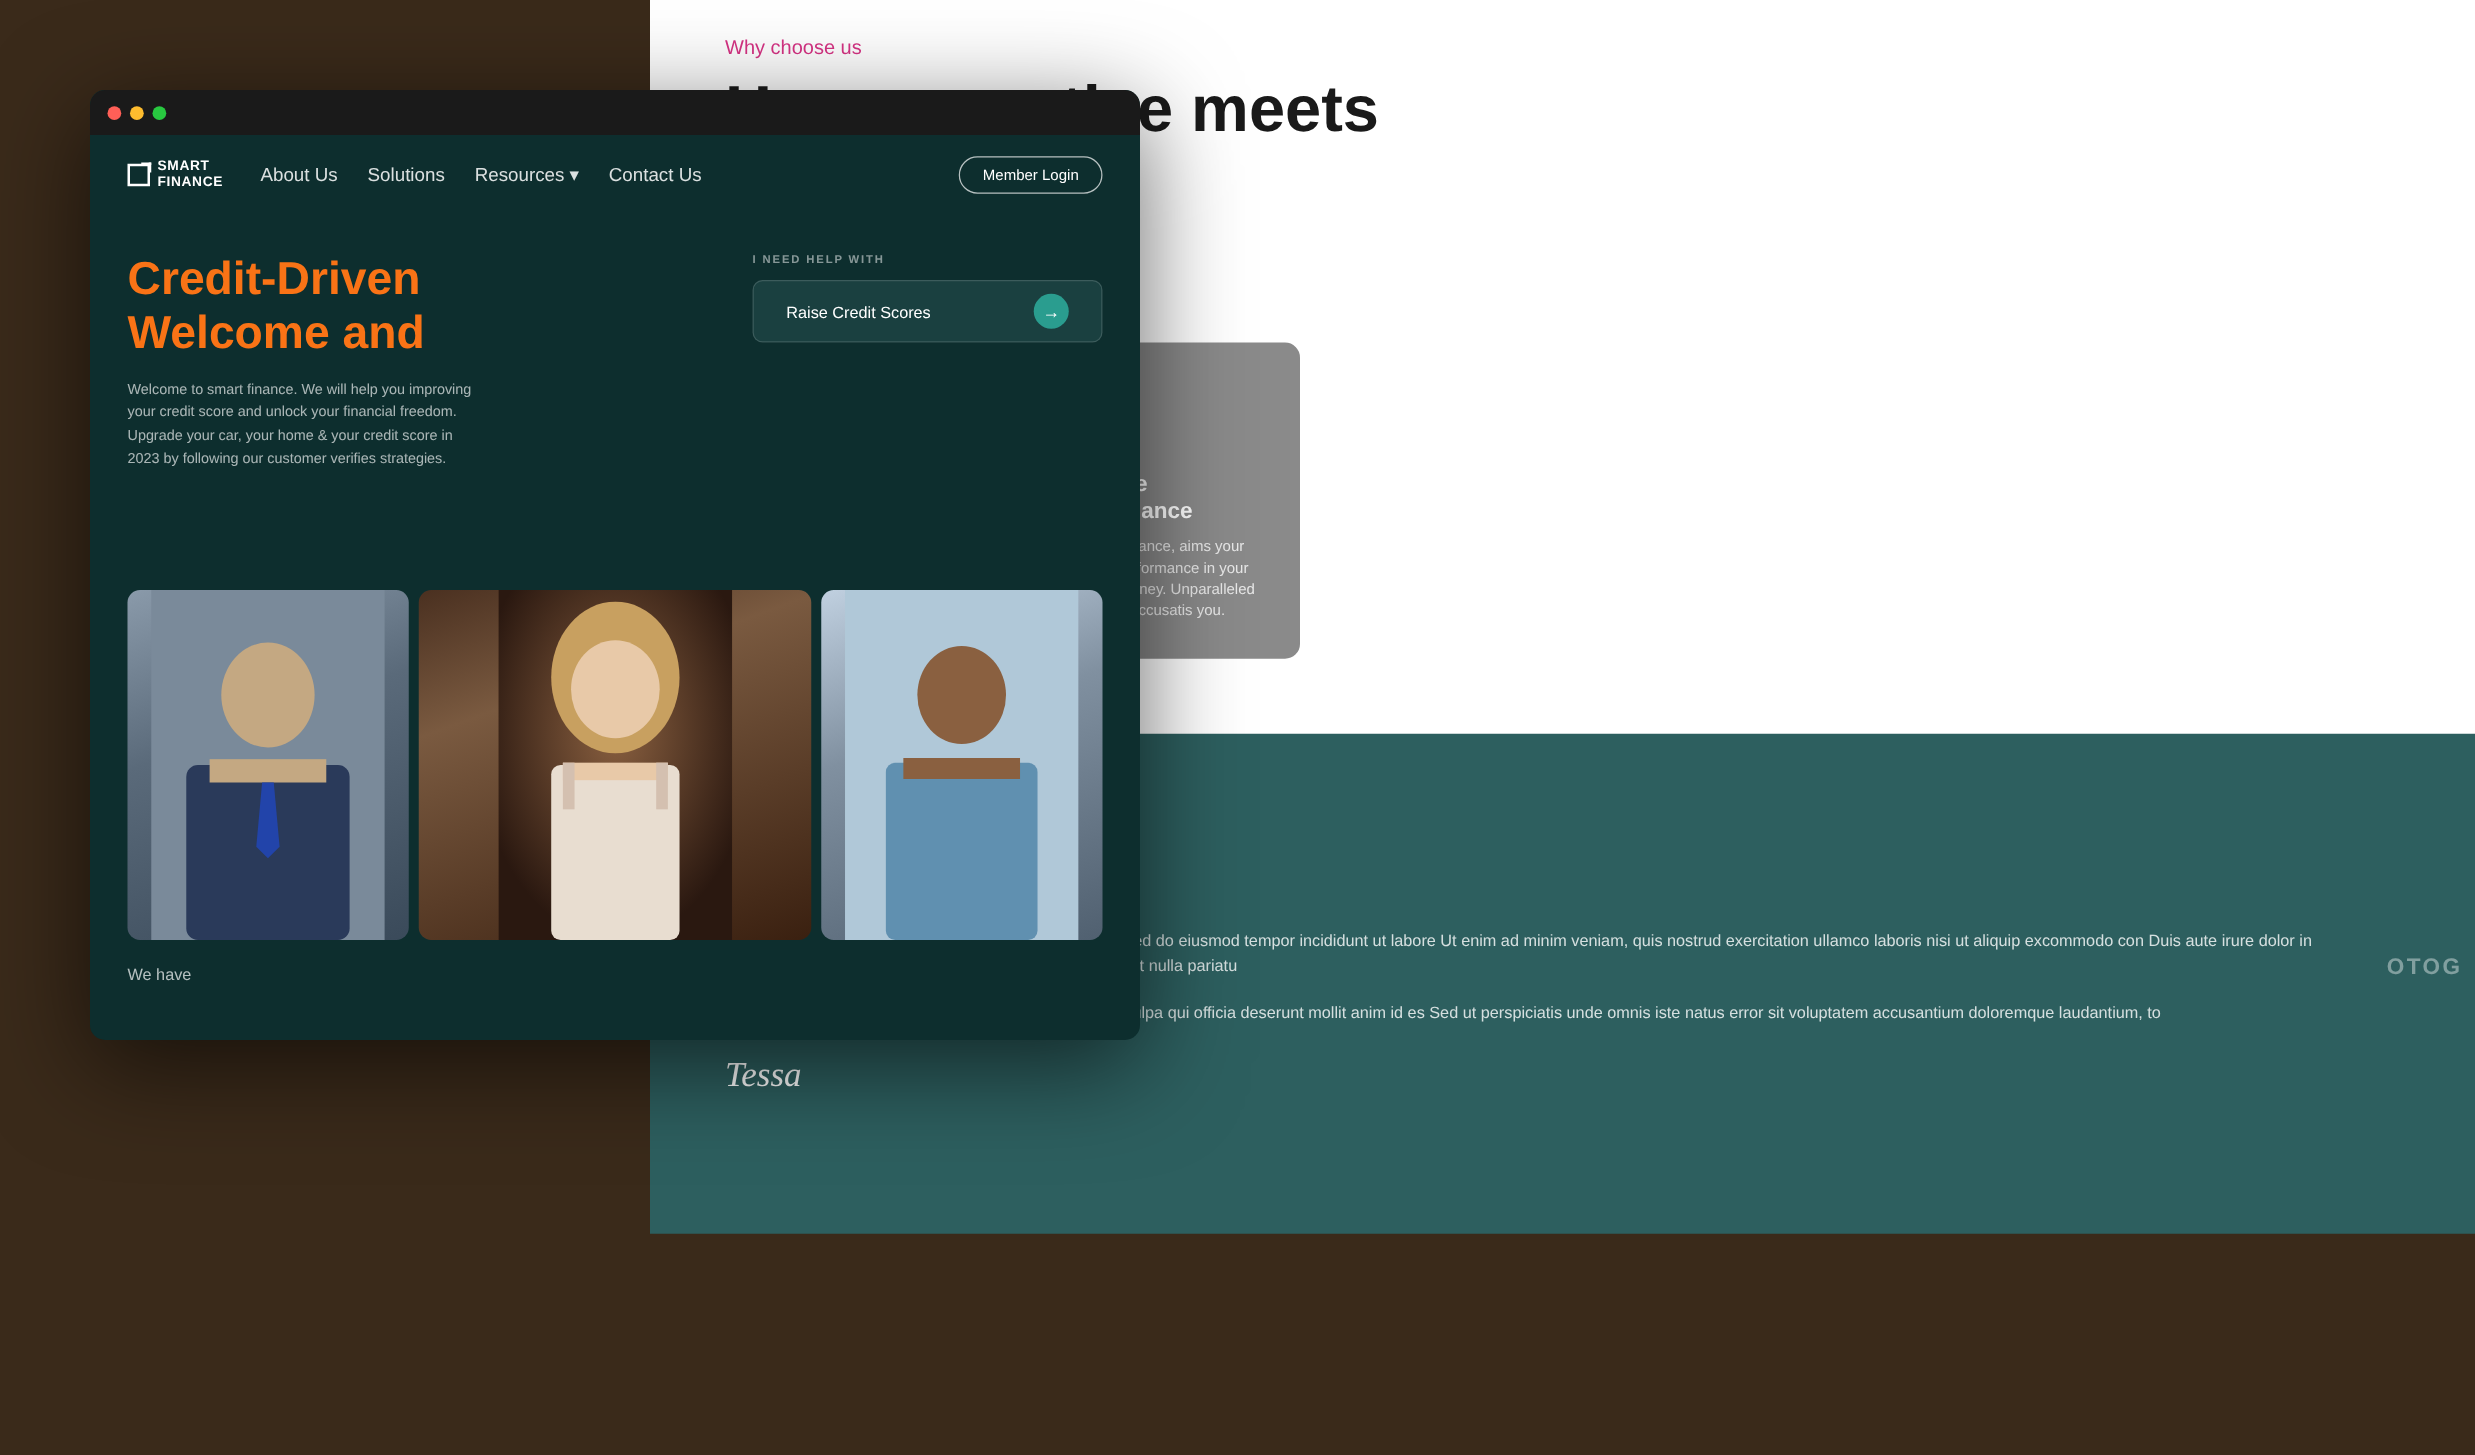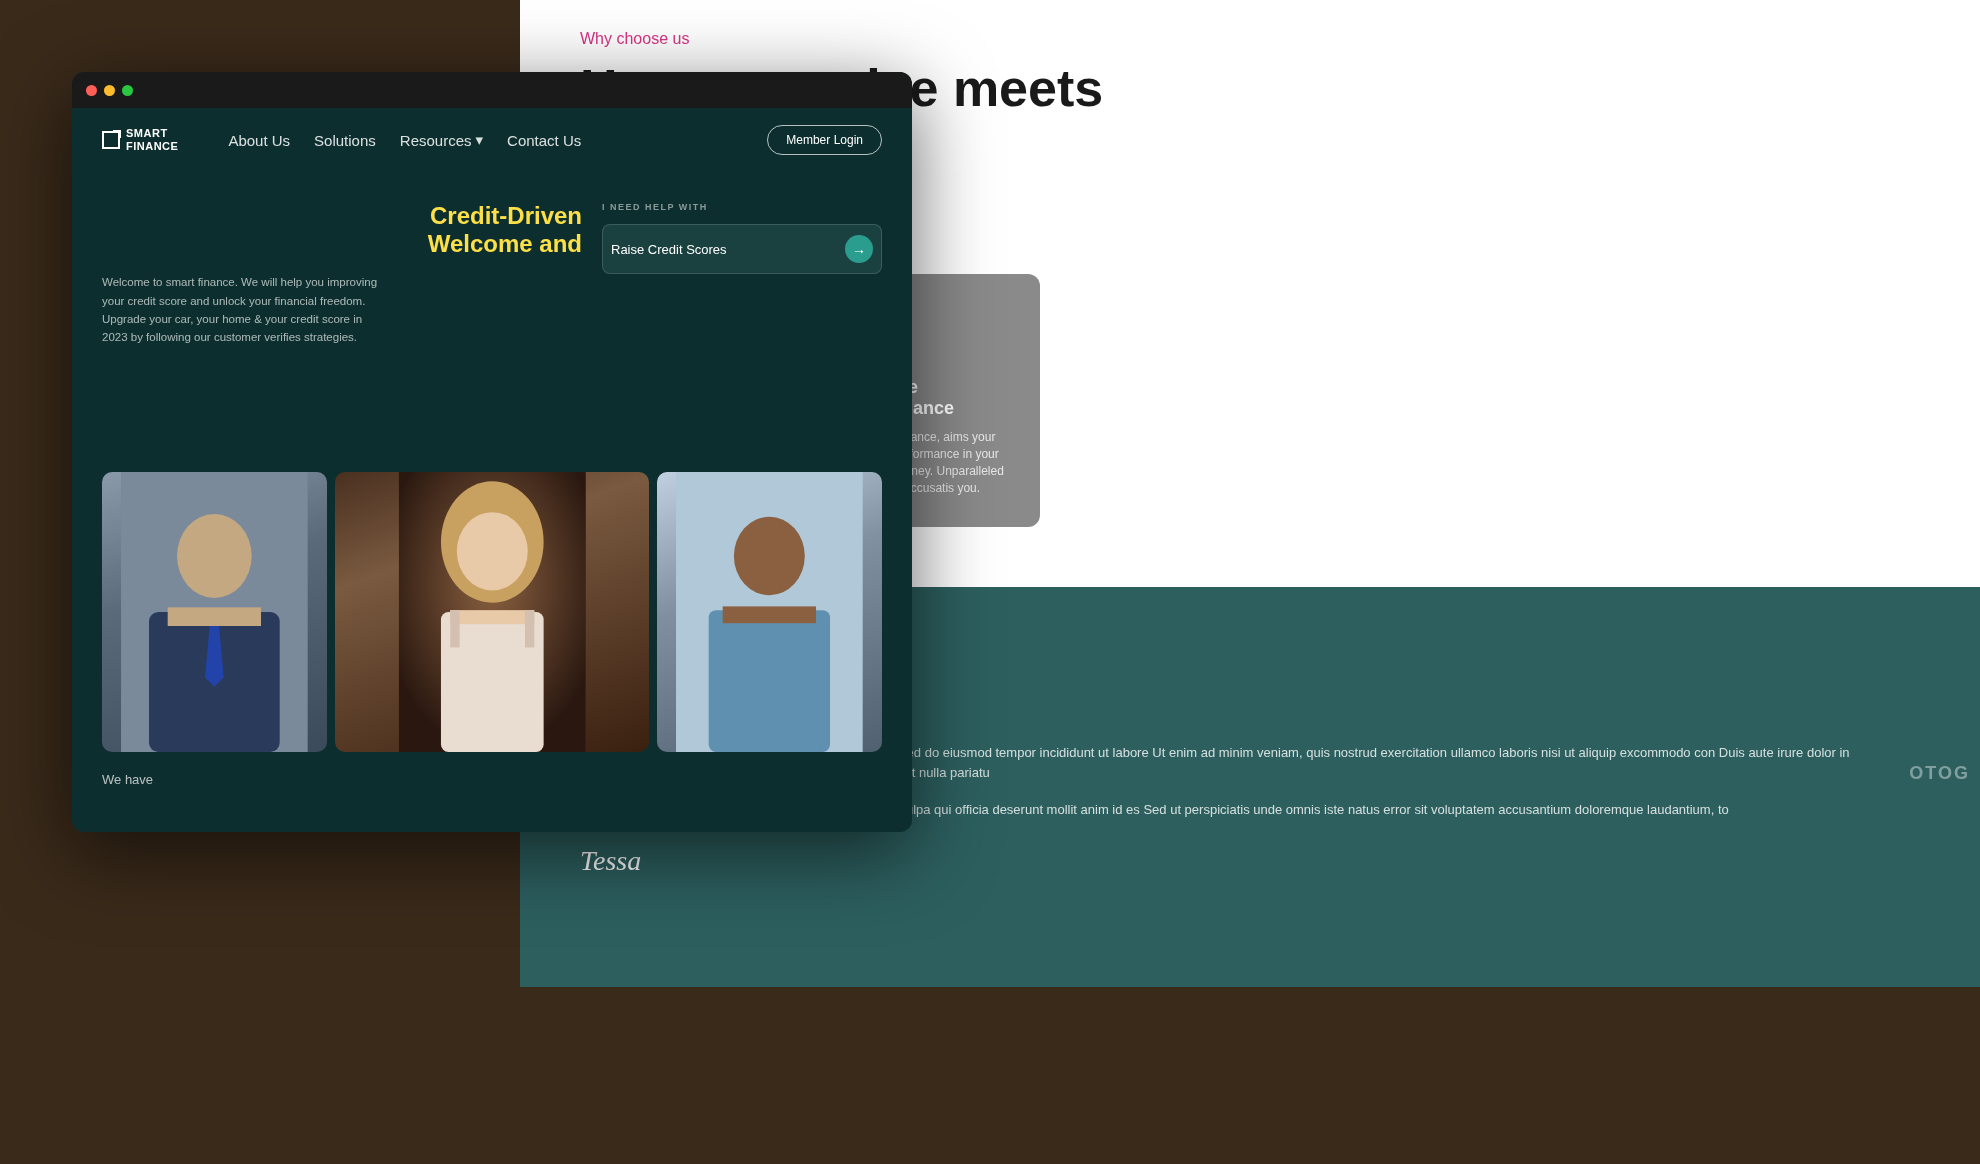--- a/index.html
+++ b/index.html
@@ -183,21 +183,20 @@
       align-items: center;
       padding: 0 30px;
       height: 64px;
       gap: 30px;
     }
 
     .logo {
       display: flex;
       align-items: center;
       gap: 6px;
-      margin-right: 20px;
     }
 
     .logo-icon {
       width: 18px;
       height: 18px;
       border: 2px solid #fff;
       position: relative;
     }
 
     .logo-icon::after {
@@ -251,26 +250,25 @@
       padding: 30px 30px 20px;
       min-height: 300px;
     }
 
     .hero-left {
       flex: 1;
       padding-right: 20px;
     }
 
     .hero-title {
-      font-size: 24px;
+      font-size: 37px;
       font-weight: 800;
-      color: #fde047;
+      color: #f97316;
       line-height: 1.15;
       margin-bottom: 16px;
-      text-align: right;
     }
 
     .hero-desc {
       font-size: 11.5px;
       color: rgba(255,255,255,0.65);
       line-height: 1.6;
       max-width: 280px;
     }
 
     
@@ -285,21 +283,21 @@
       color: rgba(255,255,255,0.5);
       letter-spacing: 1.5px;
       text-transform: uppercase;
       margin-bottom: 12px;
     }
 
     .dropdown-selected {
       background: #1a4040;
       border: 1px solid rgba(255,255,255,0.15);
       border-radius: 8px;
-      padding: 10px 8px;
+      padding: 10px 26px;
       display: flex;
       align-items: center;
       justify-content: space-between;
       margin-bottom: 4px;
     }
 
     .dropdown-selected-text {
       font-size: 13px;
       color: #fff;
       font-weight: 500;

